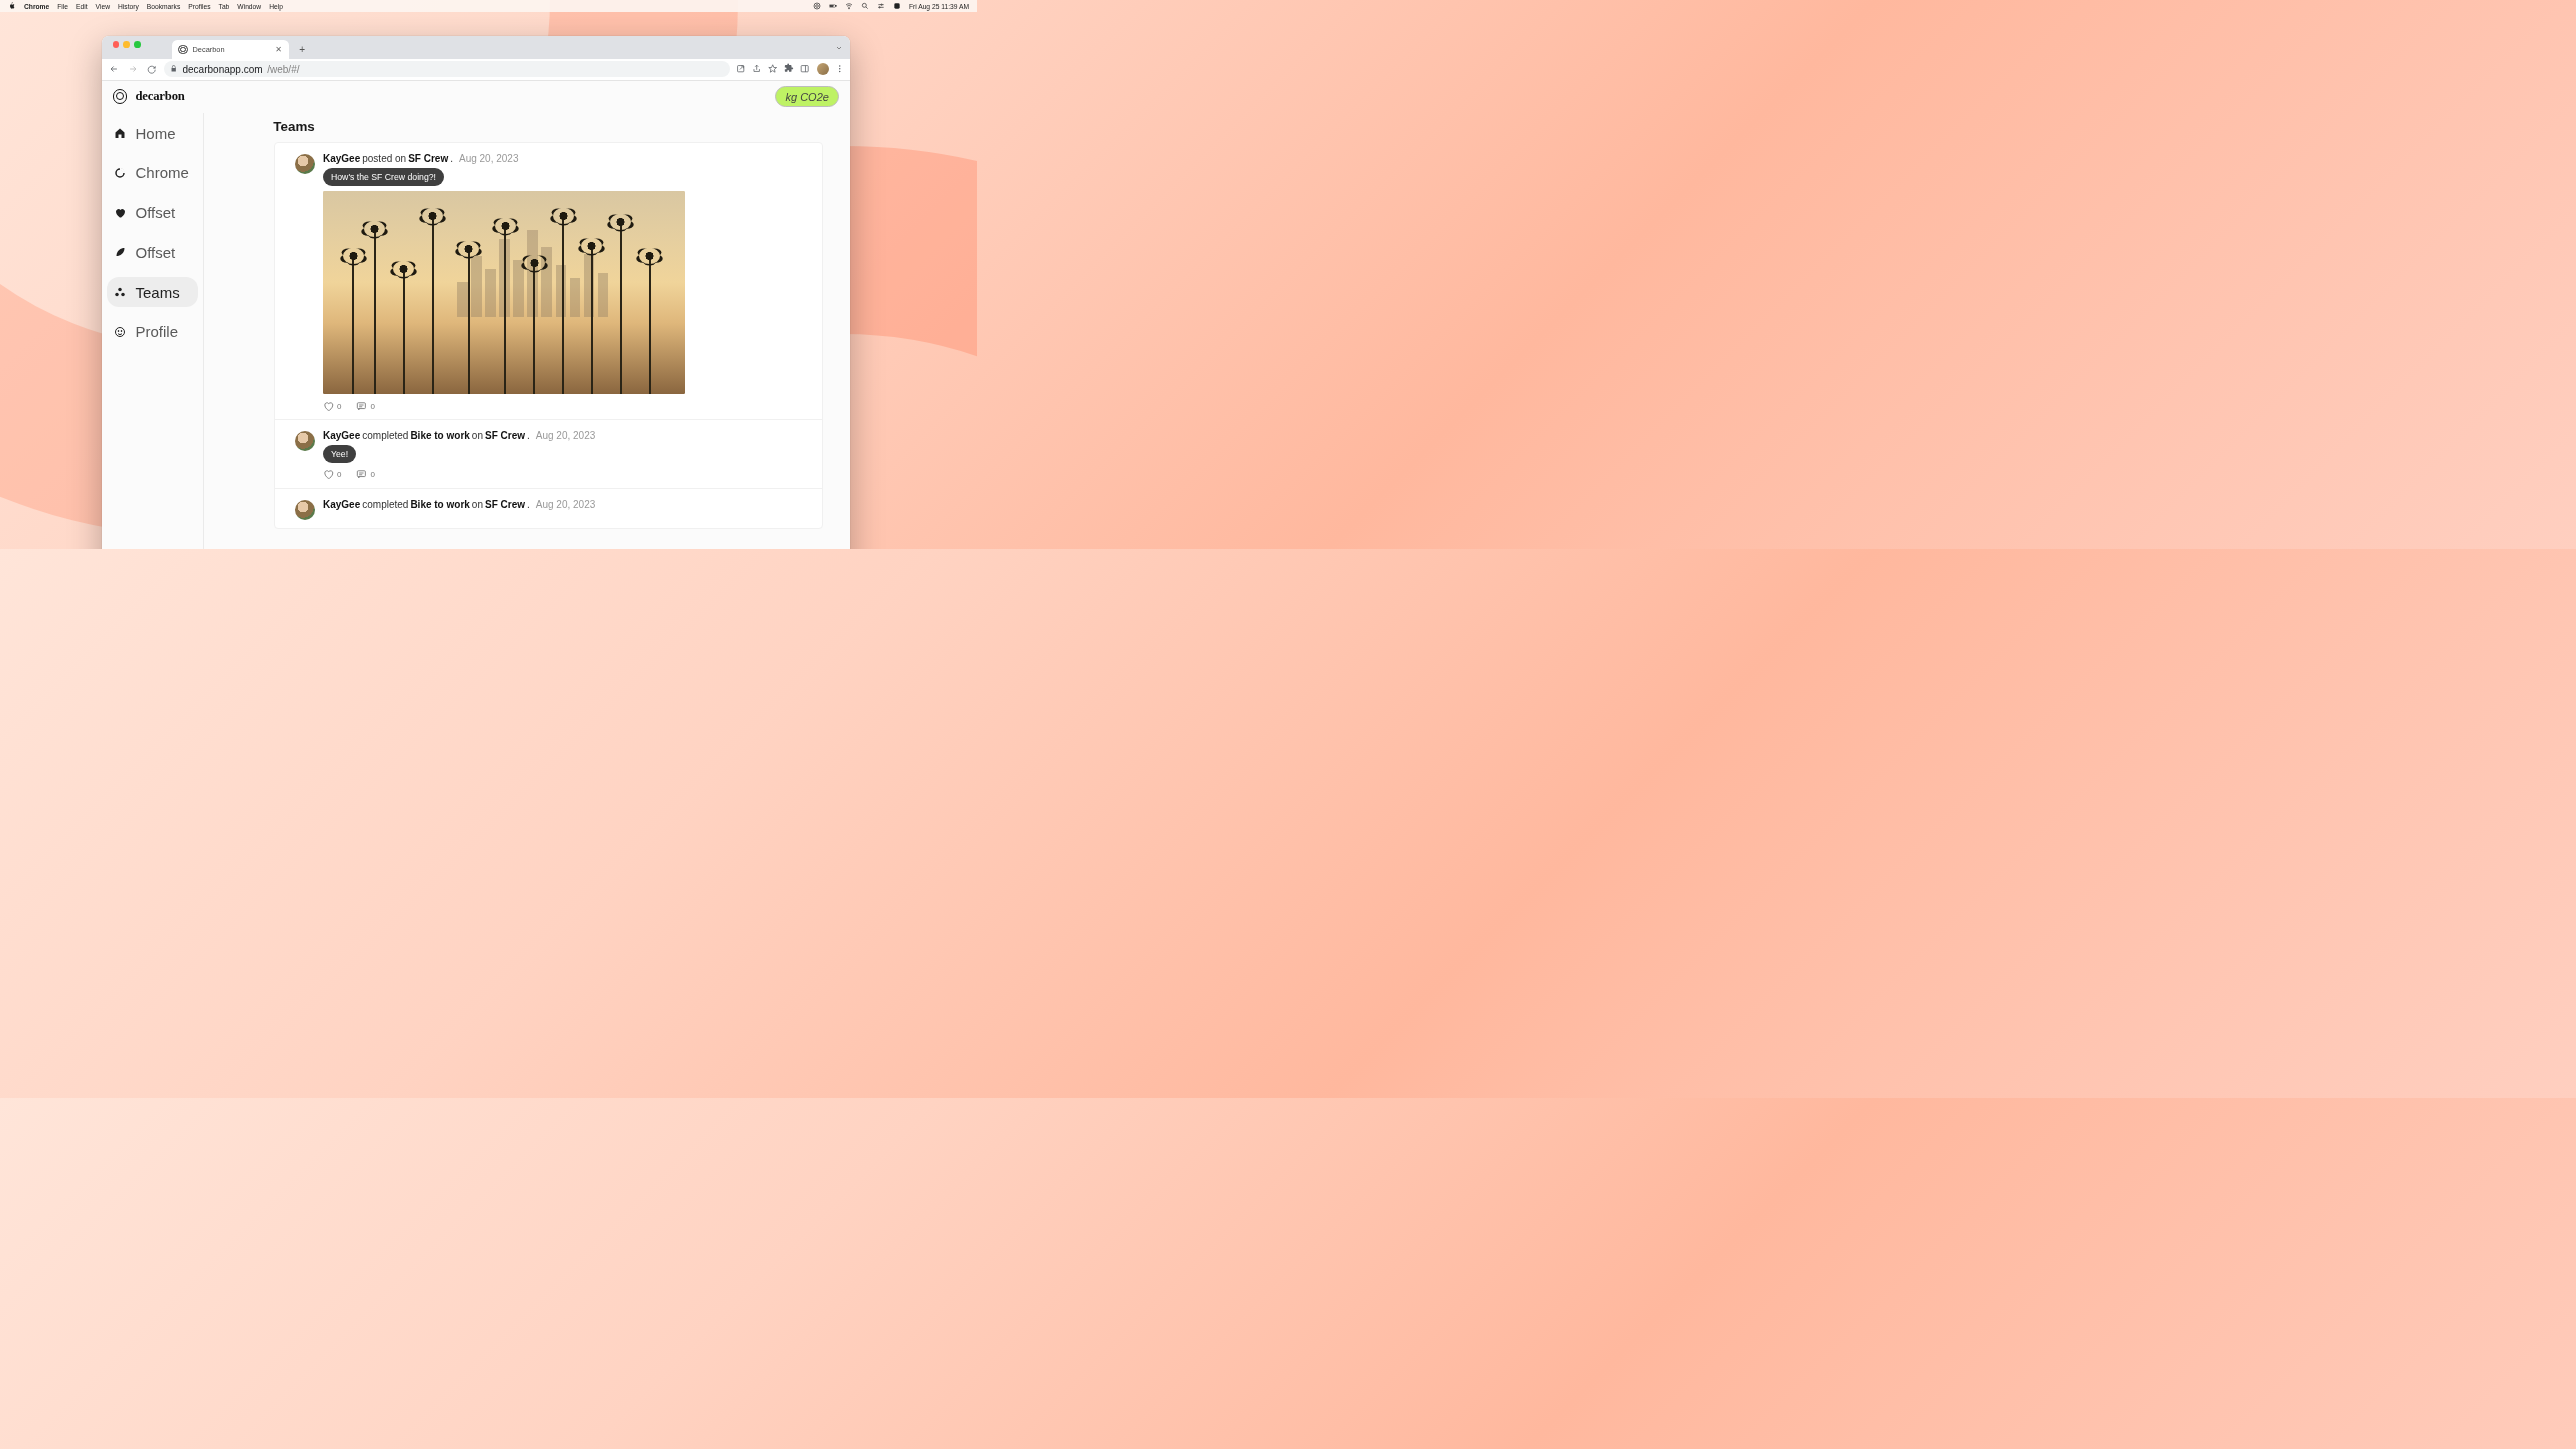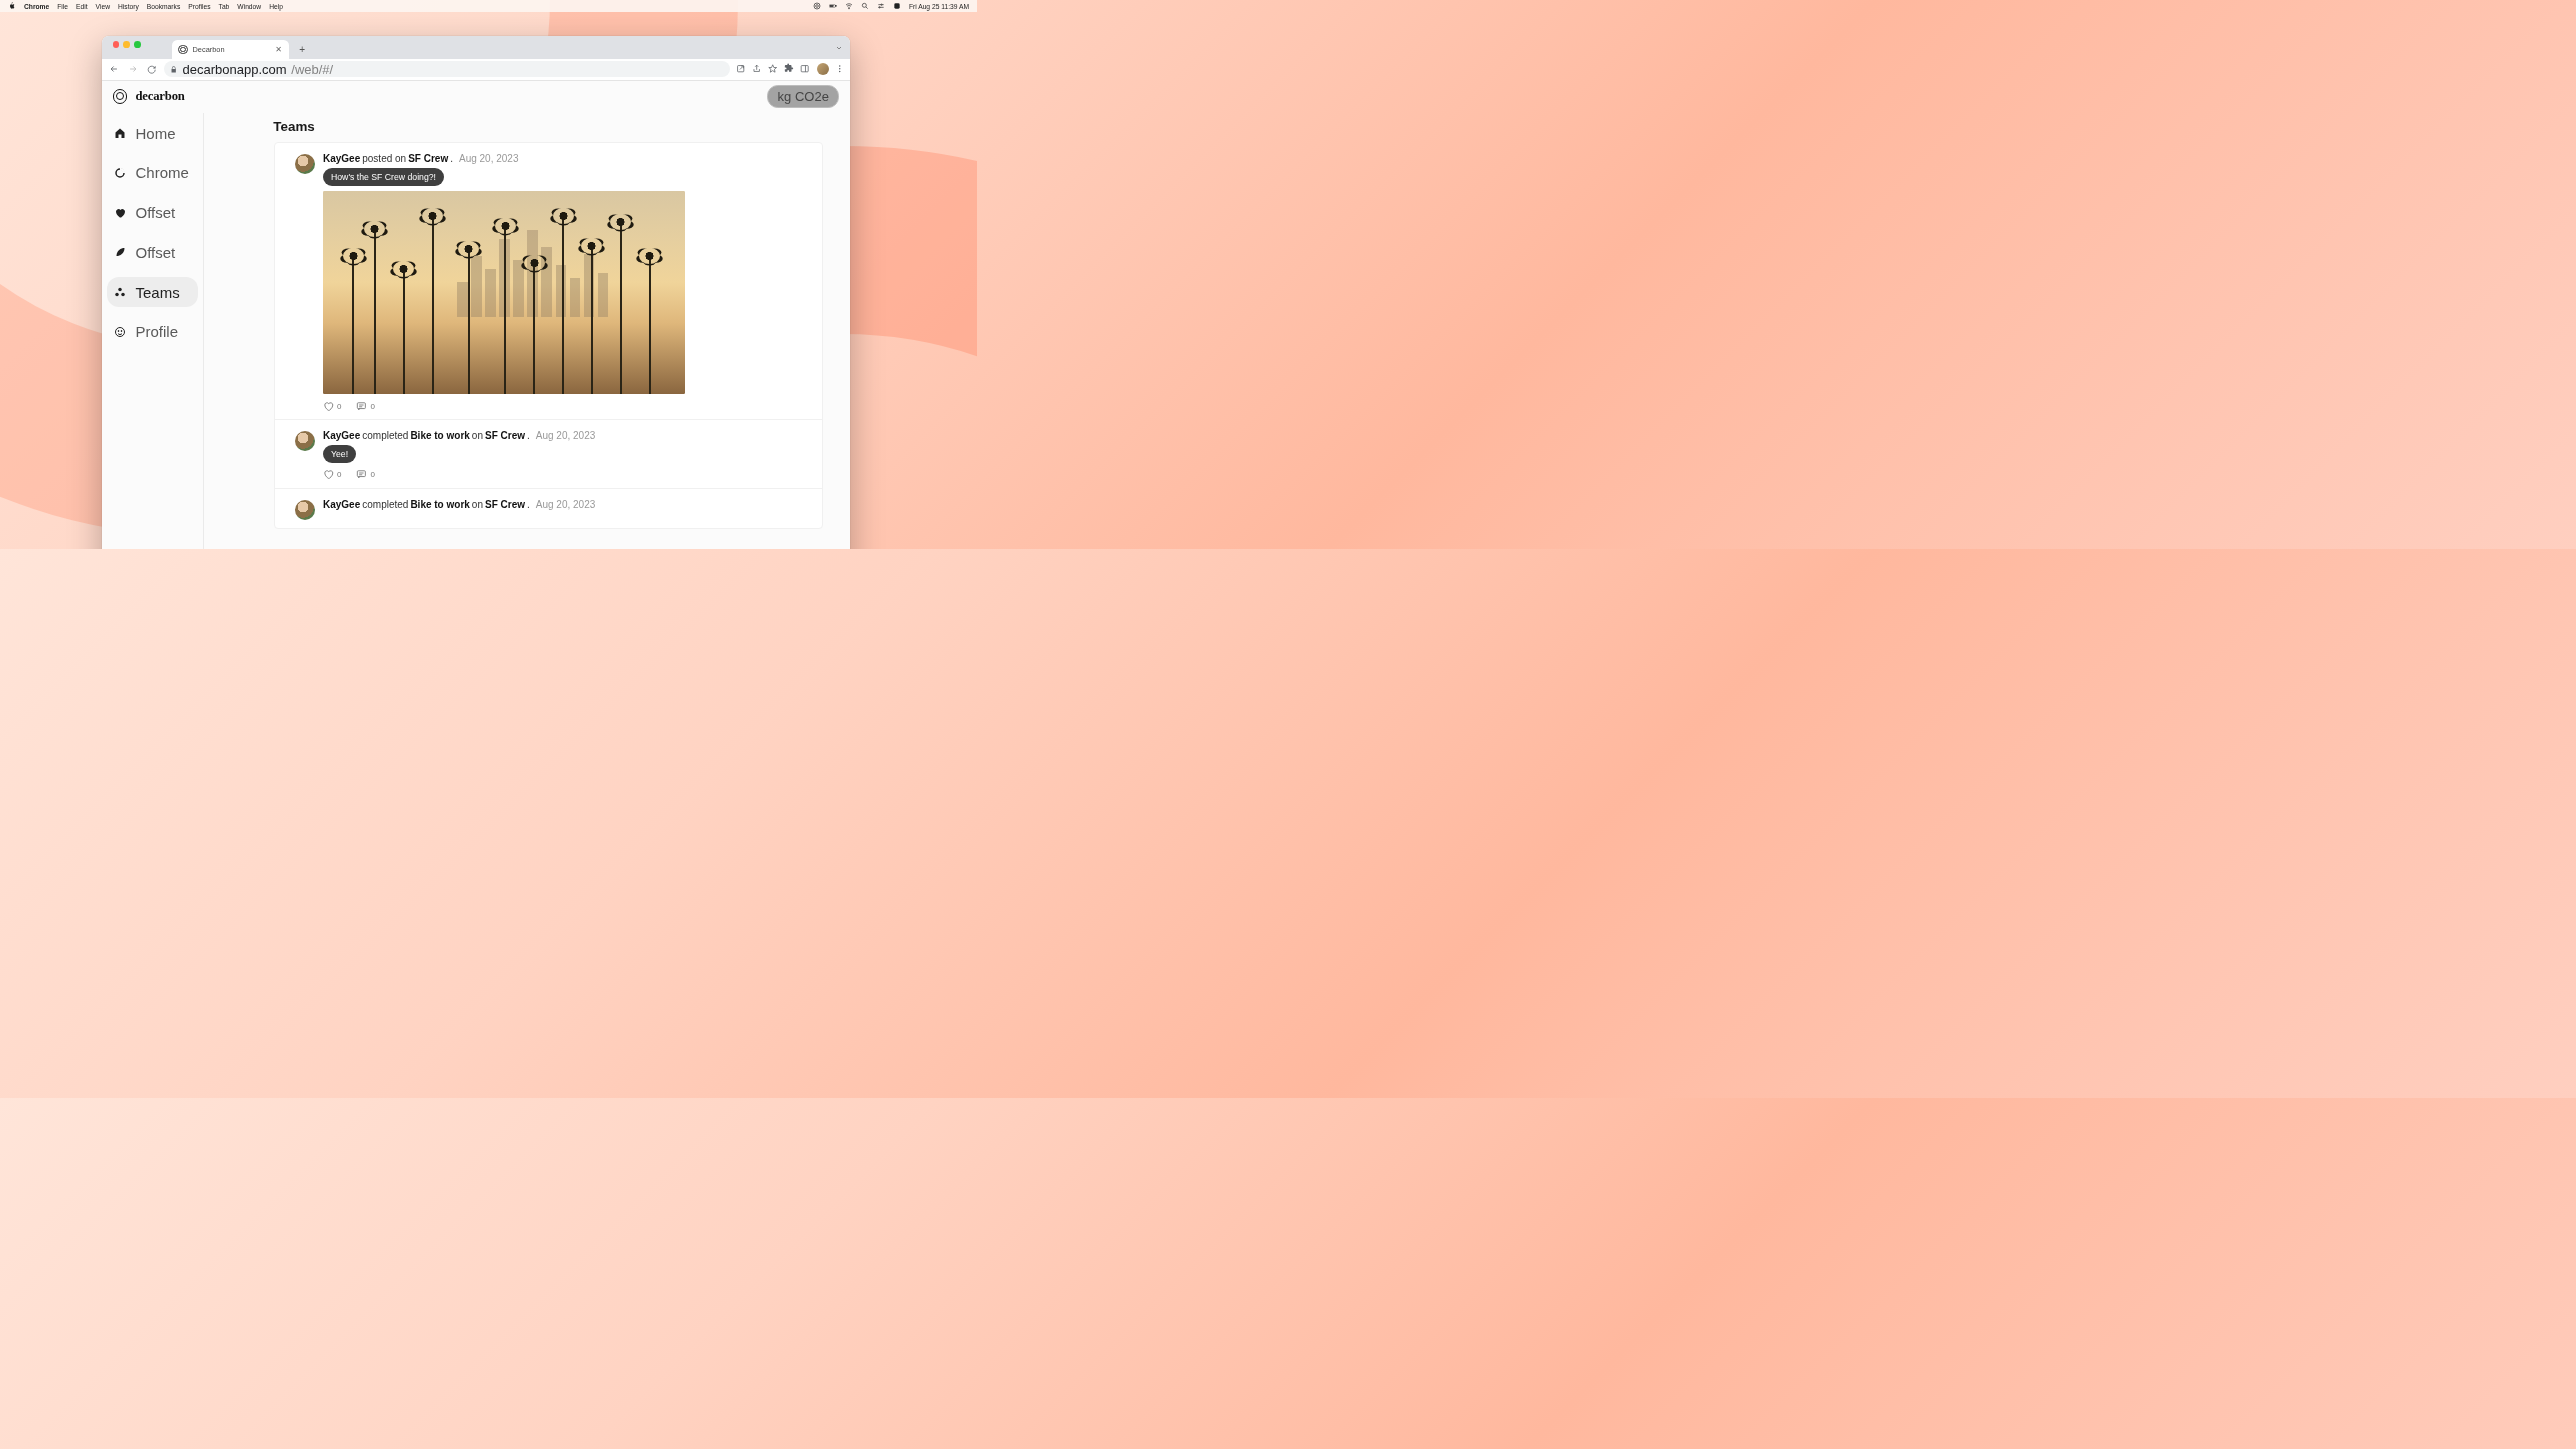--- a/index.html
+++ b/index.html
@@ -104,21 +104,21 @@
 .nav-btn.disabled { color: #b9b9b9; }
 .url-field {
   flex: 1;
   height: 16px;
   background: #f1f3f4;
   border-radius: 8px;
   display: flex;
   align-items: center;
   padding: 0 6.7px;
   gap: 4.7px;
-  font-size: 13px;
+  font-size: 10px;
 }
 .url-field .lock { color: #5f6368; }
 .url-field .domain { color: #202124; }
 .url-field .path { color: #838383; }
 .addr-icons { display: flex; gap: 6.7px; align-items: center; color: #5f6368; }
 .avatar-sm { width: 12px; height: 12px; border-radius: 50%; background: linear-gradient(135deg,#c4a574,#8b6f47); }
 
 
 .app {
   flex: 1;
@@ -139,23 +139,24 @@
   width: 14.8px; height: 14.8px; border-radius: 50%;
   border: 1.7px solid #111; display: flex; align-items: center; justify-content: center;
 }
 .brand-logo::after { content: ""; width: 6px; height: 6px; border-radius: 50%; border: 1.3px solid #111; }
 .brand-name { font-size: 12.7px; font-weight: 600; color: #111; font-family: Georgia, serif; letter-spacing: -0.2px; }
 .co2e-pill {
   margin-left: auto;
   border: 0.7px solid #bdbdbd;
   border-radius: 10.7px;
   padding: 3.4px 9.4px;
-  font-size: 13px;
+  font-size: 11px;
   color: #444;
-  background: #a3a3a3;
+  background: #bef264;
+  font-style: italic;
 }
 
 .app-body { flex: 1; display: flex; overflow: hidden; }
 
 
 .sidebar {
   width: 102px;
   border-right: 0.7px solid #eaeaea;
   padding: 5.4px 5.4px;
   display: flex;

